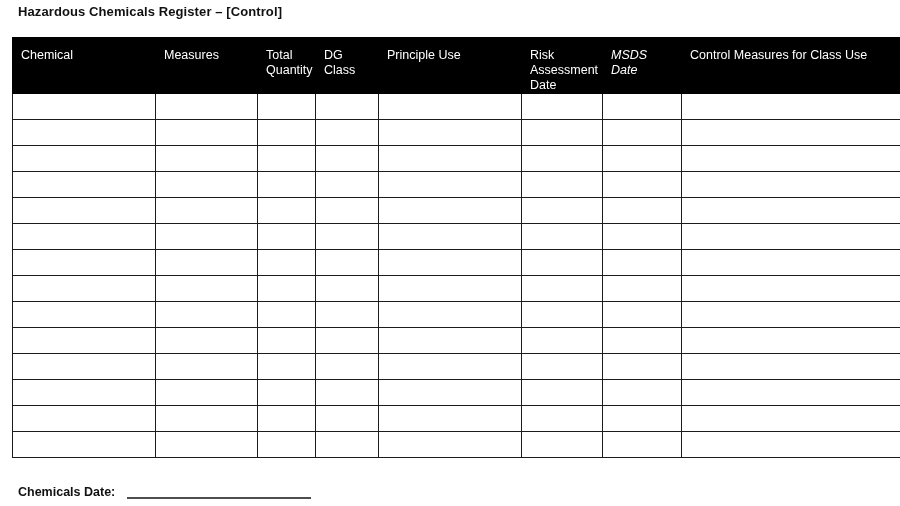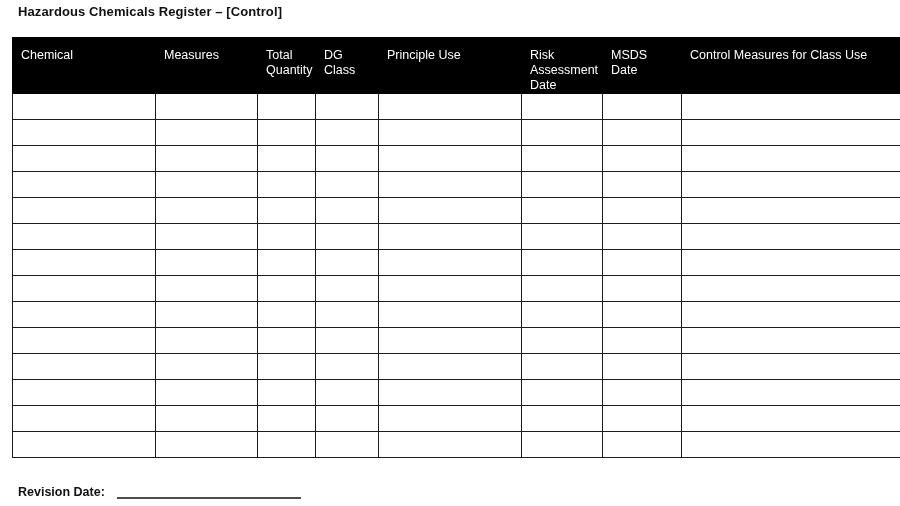--- a/index.html
+++ b/index.html
@@ -45,21 +45,21 @@
     font-size: 12.5px;
     font-weight: 400;
     text-align: left;
     vertical-align: top;
     height: 43px;
     line-height: 15px;
     padding: 10px 3px 0 8px;
     box-sizing: border-box;
     border: 1px solid #000000;
   }
-  thead th.th-msds { padding-right: 24px; }
+  thead th.th-msds { padding-right: 24px; font-style: italic; }
   thead th:last-child, tbody td:last-child { border-right: none; }
 
   tbody td {
     height: 25px;
     padding: 0;
     border: 1px solid #1c1c1c;
     background: #ffffff;
   }
 
   .revision {
@@ -249,15 +249,15 @@
         <td></td>
         <td></td>
         <td></td>
         <td></td>
         <td></td>
       </tr>
     </tbody>
 </table>
 
 <div class="revision">
-  <span class="rev-label">Revision Date:</span>
+  <span class="rev-label">Chemicals Date:</span>
   <span class="rev-line"></span>
 </div>
 
 </body></html>

